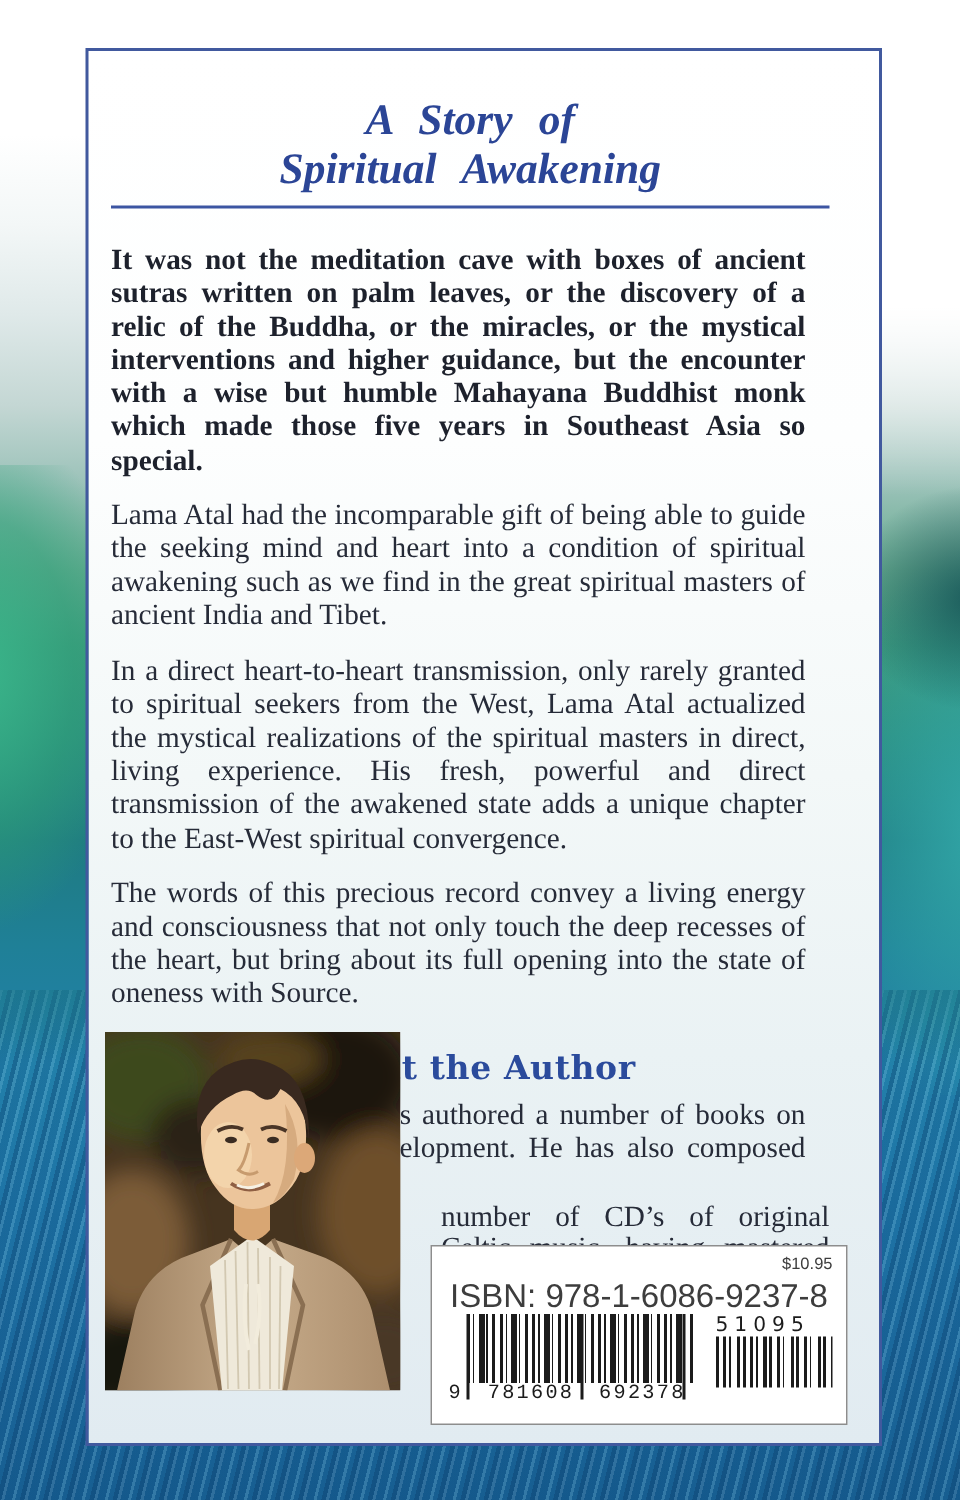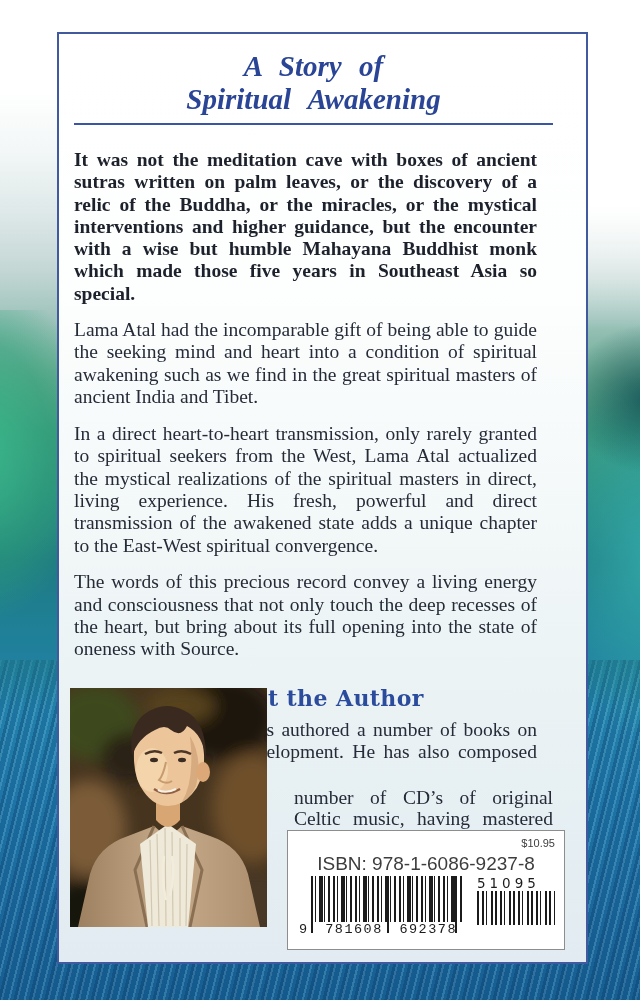--- a/index.html
+++ b/index.html
@@ -26,21 +26,21 @@
       repeating-linear-gradient(104deg,
         rgba(150,215,240,0.22) 0px 2px,
         rgba(20,90,140,0) 2px 5px,
         rgba(8,55,100,0.32) 5px 8px,
         rgba(255,255,255,0.10) 8px 10px,
         rgba(10,70,120,0.20) 10px 15px);}
 
   
   .panel{position:absolute;left:57px;top:32px;width:531px;height:932px;
     box-sizing:border-box;border:2px solid #41599e;
-    padding:16px 33px 0 15px;
+    padding:30px 33px 0 15px;
     background:linear-gradient(180deg,#ffffff 0%,#fdfefe 28%,#f3f8f8 52%,#eaf2f4 72%,#e1ebf1 100%);}
 
   .title{ text-align:center;color:#2b4596;font-family:"Liberation Serif",serif;
     font-style:italic;font-weight:bold;font-size:29px;line-height:33px;word-spacing:0.35em;}
   .rule{height:2px;background:#3c55a2;margin-top:7px;}
 
   .para{font-size:19.5px;line-height:22.4px;color:#262b38;text-align:justify;
     margin:0 16px 14px 0;}
   .lead{font-weight:bold;color:#1d212c;margin-top:24px;line-height:22.3px;}
 
@@ -53,21 +53,21 @@
 
   
   .photo{position:absolute;left:11px;top:654px;width:197px;height:239px;overflow:hidden;}
   .photo svg{display:block;}
 
   
   .barcode-box{position:absolute;left:228px;top:796px;width:278px;height:120px;
     box-sizing:border-box;background:#ffffff;border:1.5px solid #8d8d8d;
     padding:3px 9px 0 9px;color:#3d3d3d;font-family:"Liberation Sans",sans-serif;}
   .price{text-align:right;font-size:11px;line-height:19px;}
-  .isbn{text-align:center;font-size:19px;line-height:19px;margin-top:1px;}
+  .isbn{text-align:center;font-size:22px;line-height:19px;margin-top:1px;}
   .bars-row{display:flex;margin-top:3px;padding-left:2px;}
   .ean{position:relative;width:168px;font-family:Liberation Mono, monospace;}
   .ean-bars{margin-left:12px;height:46px;
     background:repeating-linear-gradient(90deg,
       #1b1b1b 0 2px,#fff 2px 4px,#1b1b1b 4px 5px,#fff 5px 8px,
       #1b1b1b 8px 12px,#fff 12px 13px,#1b1b1b 13px 14px,#fff 14px 17px,
       #1b1b1b 17px 19px,#fff 19px 22px);}
   .guard{position:absolute;top:0;width:2px;height:57px;background:#1b1b1b;}
   .g-l{left:12px;} .g-m{left:88px;} .g-r{right:6px;}
   .ean-digits{position:relative;margin-top:0;font-size:13.5px;line-height:15px;

